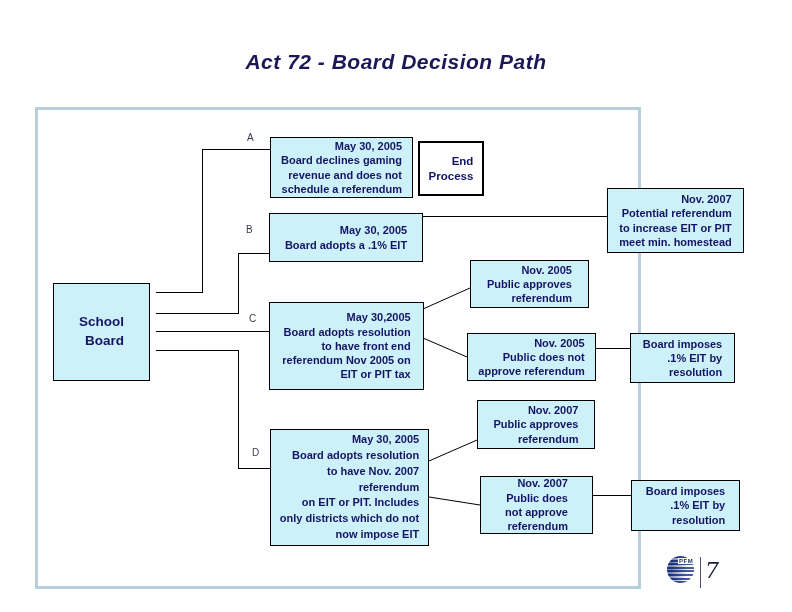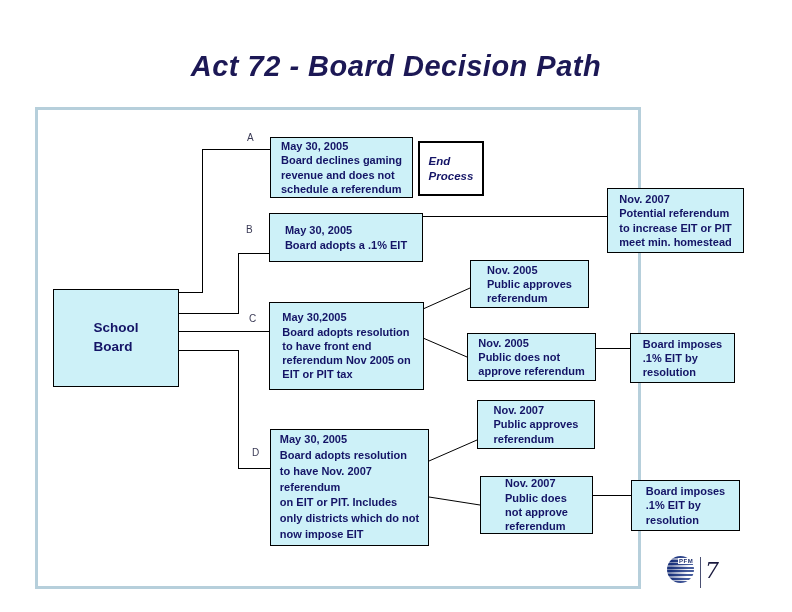--- a/index.html
+++ b/index.html
@@ -9,37 +9,37 @@
     --frame-border:#b6cfdb;
     --title:#1c1855;
   }
   html,body{margin:0;padding:0;background:#ffffff;}
   .stage{
     position:relative;width:792px;height:612px;background:#ffffff;overflow:hidden;
     font-family:"Liberation Sans",sans-serif;
   }
   .title{
     position:absolute;left:0;top:50px;width:100%;text-align:center;
-    font-size:29px;font-weight:bold;font-style:italic;color:var(--title);
+    font-size:21px;font-weight:bold;font-style:italic;color:var(--title);
     letter-spacing:0.5px;margin:0;
   }
   .frame{
     position:absolute;left:35px;top:107px;width:606px;height:482px;
     border:3px solid var(--frame-border);box-sizing:border-box;z-index:0;background:#ffffff;
   }
   svg.connectors{position:absolute;left:0;top:0;z-index:1;}
   svg.connectors path{stroke:#000;stroke-width:1;fill:none;}
   .box{
     position:absolute;z-index:2;box-sizing:border-box;
     background:var(--box-fill);border:1px solid var(--box-border);
     color:var(--text);font-weight:bold;font-size:11px;line-height:1.3;
-    display:flex;align-items:center;justify-content:center;text-align:left;
+    display:flex;align-items:center;justify-content:center;text-align:right;
     white-space:pre-line;
   }
-  .box.plain{background:#ffffff;border-width:2px;font-size:11.5px;font-style:italic;}
+  .box.plain{background:#ffffff;border-width:2px;font-size:11.5px;}
   .box.sb{font-size:13.5px;line-height:1.4;}
   .box.d7{line-height:1.45;}
   .blabel{
     position:absolute;z-index:2;font-size:10px;color:#3a3a55;
   }
   
   .globe{
     position:absolute;left:667px;top:556px;width:27px;height:27px;border-radius:50%;
     z-index:3;overflow:hidden;
     background:
@@ -80,21 +80,21 @@
     <path d="M429,461 L477,440"></path>
     <path d="M429,497 L480,505"></path>
     <path d="M593,495 H631" shape-rendering="crispEdges"></path>
   </svg>
 
   <span class="blabel" style="left:247px;top:132px">A</span>
   <span class="blabel" style="left:246px;top:224px">B</span>
   <span class="blabel" style="left:249px;top:313px">C</span>
   <span class="blabel" style="left:252px;top:447px">D</span>
 
-  <div class="box sb" style="left:53px;top:289px;width:126px;height:98px">School
+  <div class="box sb" style="left:53px;top:283px;width:97px;height:98px">School
 Board</div>
 
   <div class="box" style="left:270px;top:137px;width:143px;height:61px">May 30, 2005
 Board declines gaming
 revenue and does not
 schedule a referendum</div>
 
   <div class="box plain" style="left:418px;top:141px;width:66px;height:55px">End
 Process</div>
 

